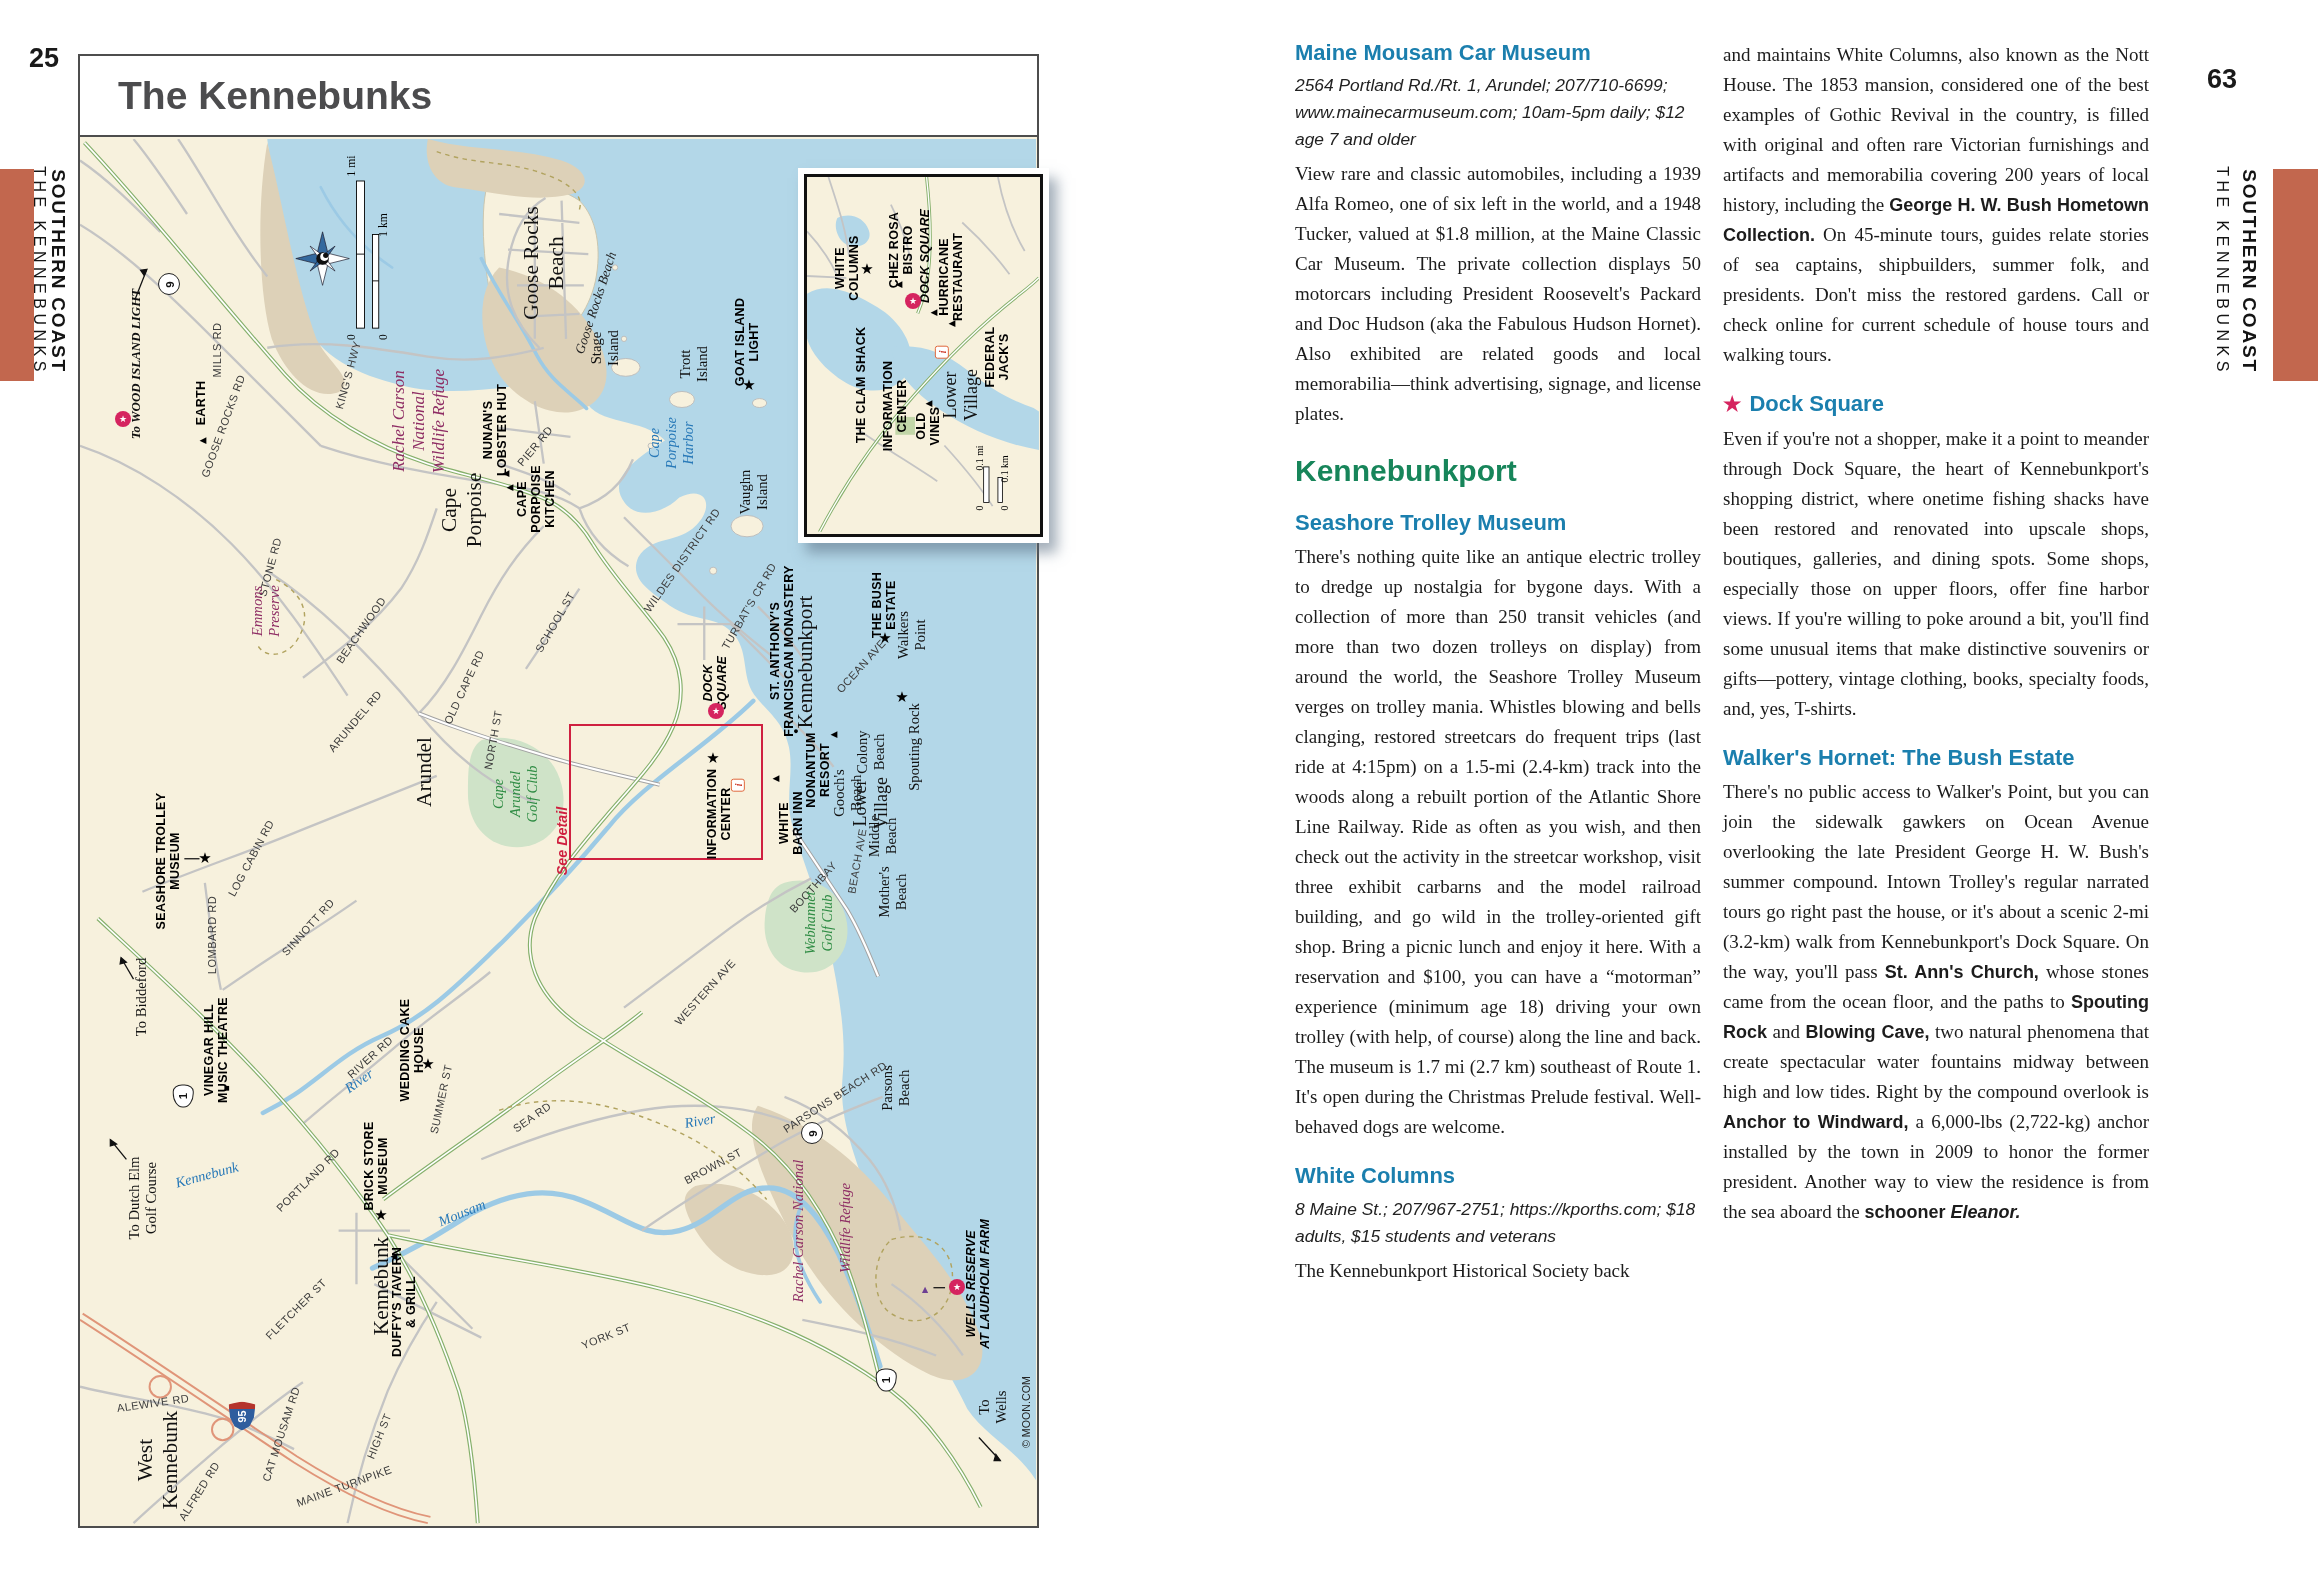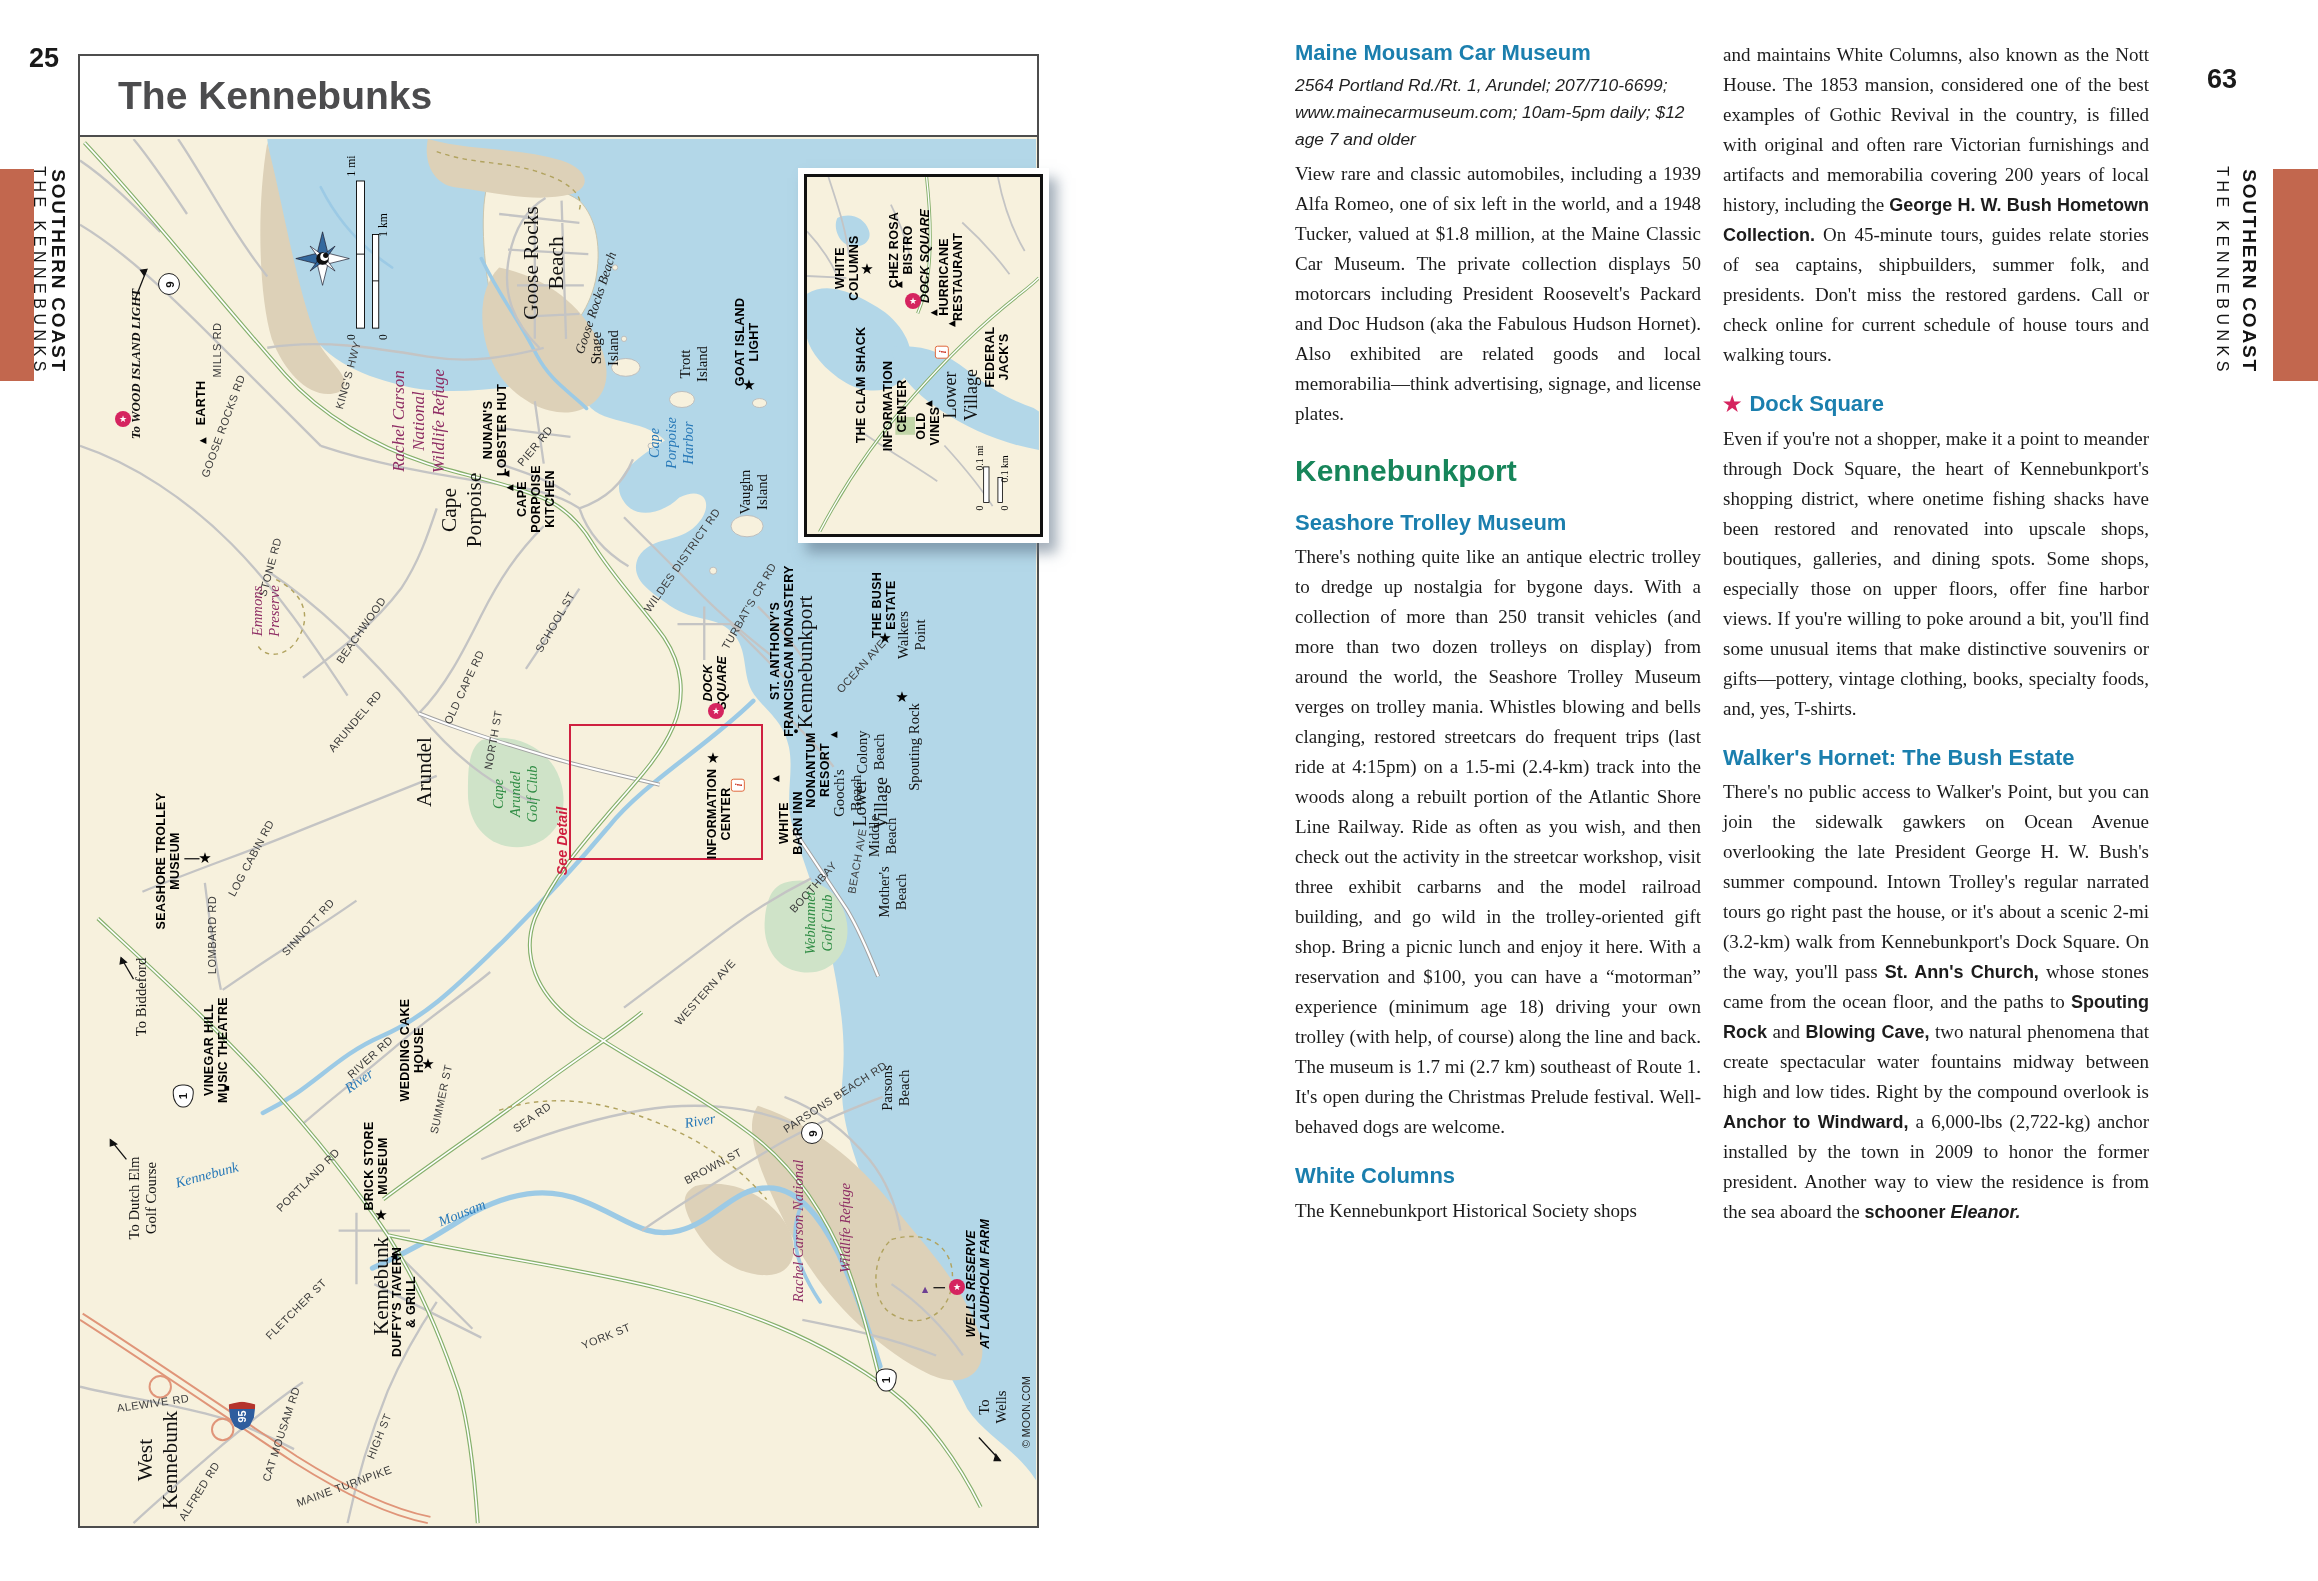--- a/index.html
+++ b/index.html
@@ -409,21 +409,22 @@
   </div>
 
 <div class="col" style="left:1295px;width:406px;" data-name="article-column-1">
     <div class="h_sight" data-name="sight-heading"><span>Maine Mousam Car Museum</span></div>
     <div class="info" data-name="sight-info"><span>2564 Portland Rd./Rt. 1, Arundel; 207/710-6699; www.mainecarmuseum.com; 10am-5pm daily; $12 age 7 and older</span></div>
     <p class="body" data-name="body-paragraph"><span class="">View rare and classic automobiles, including a 1939 Alfa Romeo, one of six left in the world, and a 1948 Tucker, valued at $1.8 million, at the Maine Classic Car Museum. The private collection displays 50 motorcars including President Roosevelt's Packard and Doc Hudson (aka the Fabulous Hudson Hornet). Also exhibited are related goods and local memorabilia—think advertising, signage, and license plates.</span></p>
     <div class="h_region" data-name="region-heading"><span>Kennebunkport</span></div>
     <div class="h_sight" data-name="sight-heading"><span>Seashore Trolley Museum</span></div>
     <p class="body" data-name="body-paragraph"><span class="">There's nothing quite like an antique electric trolley to dredge up nostalgia for bygone days. With a collection of more than 250 transit vehicles (and more than two dozen trolleys on display) from around the world, the Seashore Trolley Museum verges on trolley mania. Whistles blowing and bells clanging, restored streetcars do frequent trips (last ride at 4:15pm) on a 1.5-mi (2.4-km) track into the woods along a rebuilt portion of the Atlantic Shore Line Railway. Ride as often as you wish, and then check out the activity in the streetcar workshop, visit three exhibit carbarns and the model railroad building, and go wild in the trolley-oriented gift shop. Bring a picnic lunch and enjoy it here. With a reservation and $100, you can have a “motorman” experience (minimum age 18) driving your own trolley (with help, of course) along the line and back. The museum is 1.7 mi (2.7 km) southeast of Route 1. It's open during the Christmas Prelude festival. Well-behaved dogs are welcome.</span></p>
     <div class="h_sight" data-name="sight-heading"><span>White Columns</span></div>
-    <p class="body" data-name="body-paragraph"><span class="">The Kennebunkport Historical Society shops</span></p>
+    <div class="info" data-name="sight-info"><span>8 Maine St.; 207/967-2751; https://kporths.com; $18 adults, $15 students and veterans</span></div>
+    <p class="body" data-name="body-paragraph"><span class="">The Kennebunkport Historical Society back</span></p>
   </div>
 <div class="col" style="left:1723px;width:426px;" data-name="article-column-2">
     <p class="body" data-name="body-paragraph"><span class="">and maintains White Columns, also known as the Nott House. The 1853 mansion, considered one of the best examples of Gothic Revival in the country, is filled with original and often rare Victorian furnishings and artifacts and memorabilia covering 200 years of local history, including the </span><span class="b ">George H. W. Bush Hometown Collection.</span><span class=""> On 45-minute tours, guides relate stories of sea captains, shipbuilders, summer folk, and presidents. Don't miss the restored gardens. Call or check online for current schedule of house tours and walking tours.</span></p>
     <div class="h_sight" data-name="sight-heading"><span class="hstar" data-name="sight-star-icon">★</span><span>Dock Square</span></div>
     <p class="body" data-name="body-paragraph"><span class="">Even if you're not a shopper, make it a point to meander through Dock Square, the heart of Kennebunkport's shopping district, where onetime fishing shacks have been restored and renovated into upscale shops, boutiques, galleries, and dining spots. Some shops, especially those on upper floors, offer fine harbor views. If you're willing to poke around a bit, you'll find some unusual items that make distinctive souvenirs or gifts—pottery, vintage clothing, books, specialty foods, and, yes, T-shirts.</span></p>
     <div class="h_sight" data-name="sight-heading"><span>Walker's Hornet: The Bush Estate</span></div>
     <p class="body" data-name="body-paragraph"><span class="">There's no public access to Walker's Point, but you can join the sidewalk gawkers on Ocean Avenue overlooking the late President George H. W. Bush's summer compound. Intown Trolley's regular narrated tours go right past the house, or it's about a scenic 2-mi (3.2-km) walk from Kennebunkport's Dock Square. On the way, you'll pass </span><span class="b ">St. Ann's Church,</span><span class=""> whose stones came from the ocean floor, and the paths to </span><span class="b ">Spouting Rock</span><span class=""> and </span><span class="b ">Blowing Cave,</span><span class=""> two natural phenomena that create spectacular water fountains midway between high and low tides. Right by the compound overlook is </span><span class="b ">Anchor to Windward,</span><span class=""> a 6,000-lbs (2,722-kg) anchor installed by the town in 2009 to honor the former president. Another way to view the residence is from the sea aboard the </span><span class="b ">schooner </span><span class="b i">Eleanor.</span></p>
   </div>
 
 

